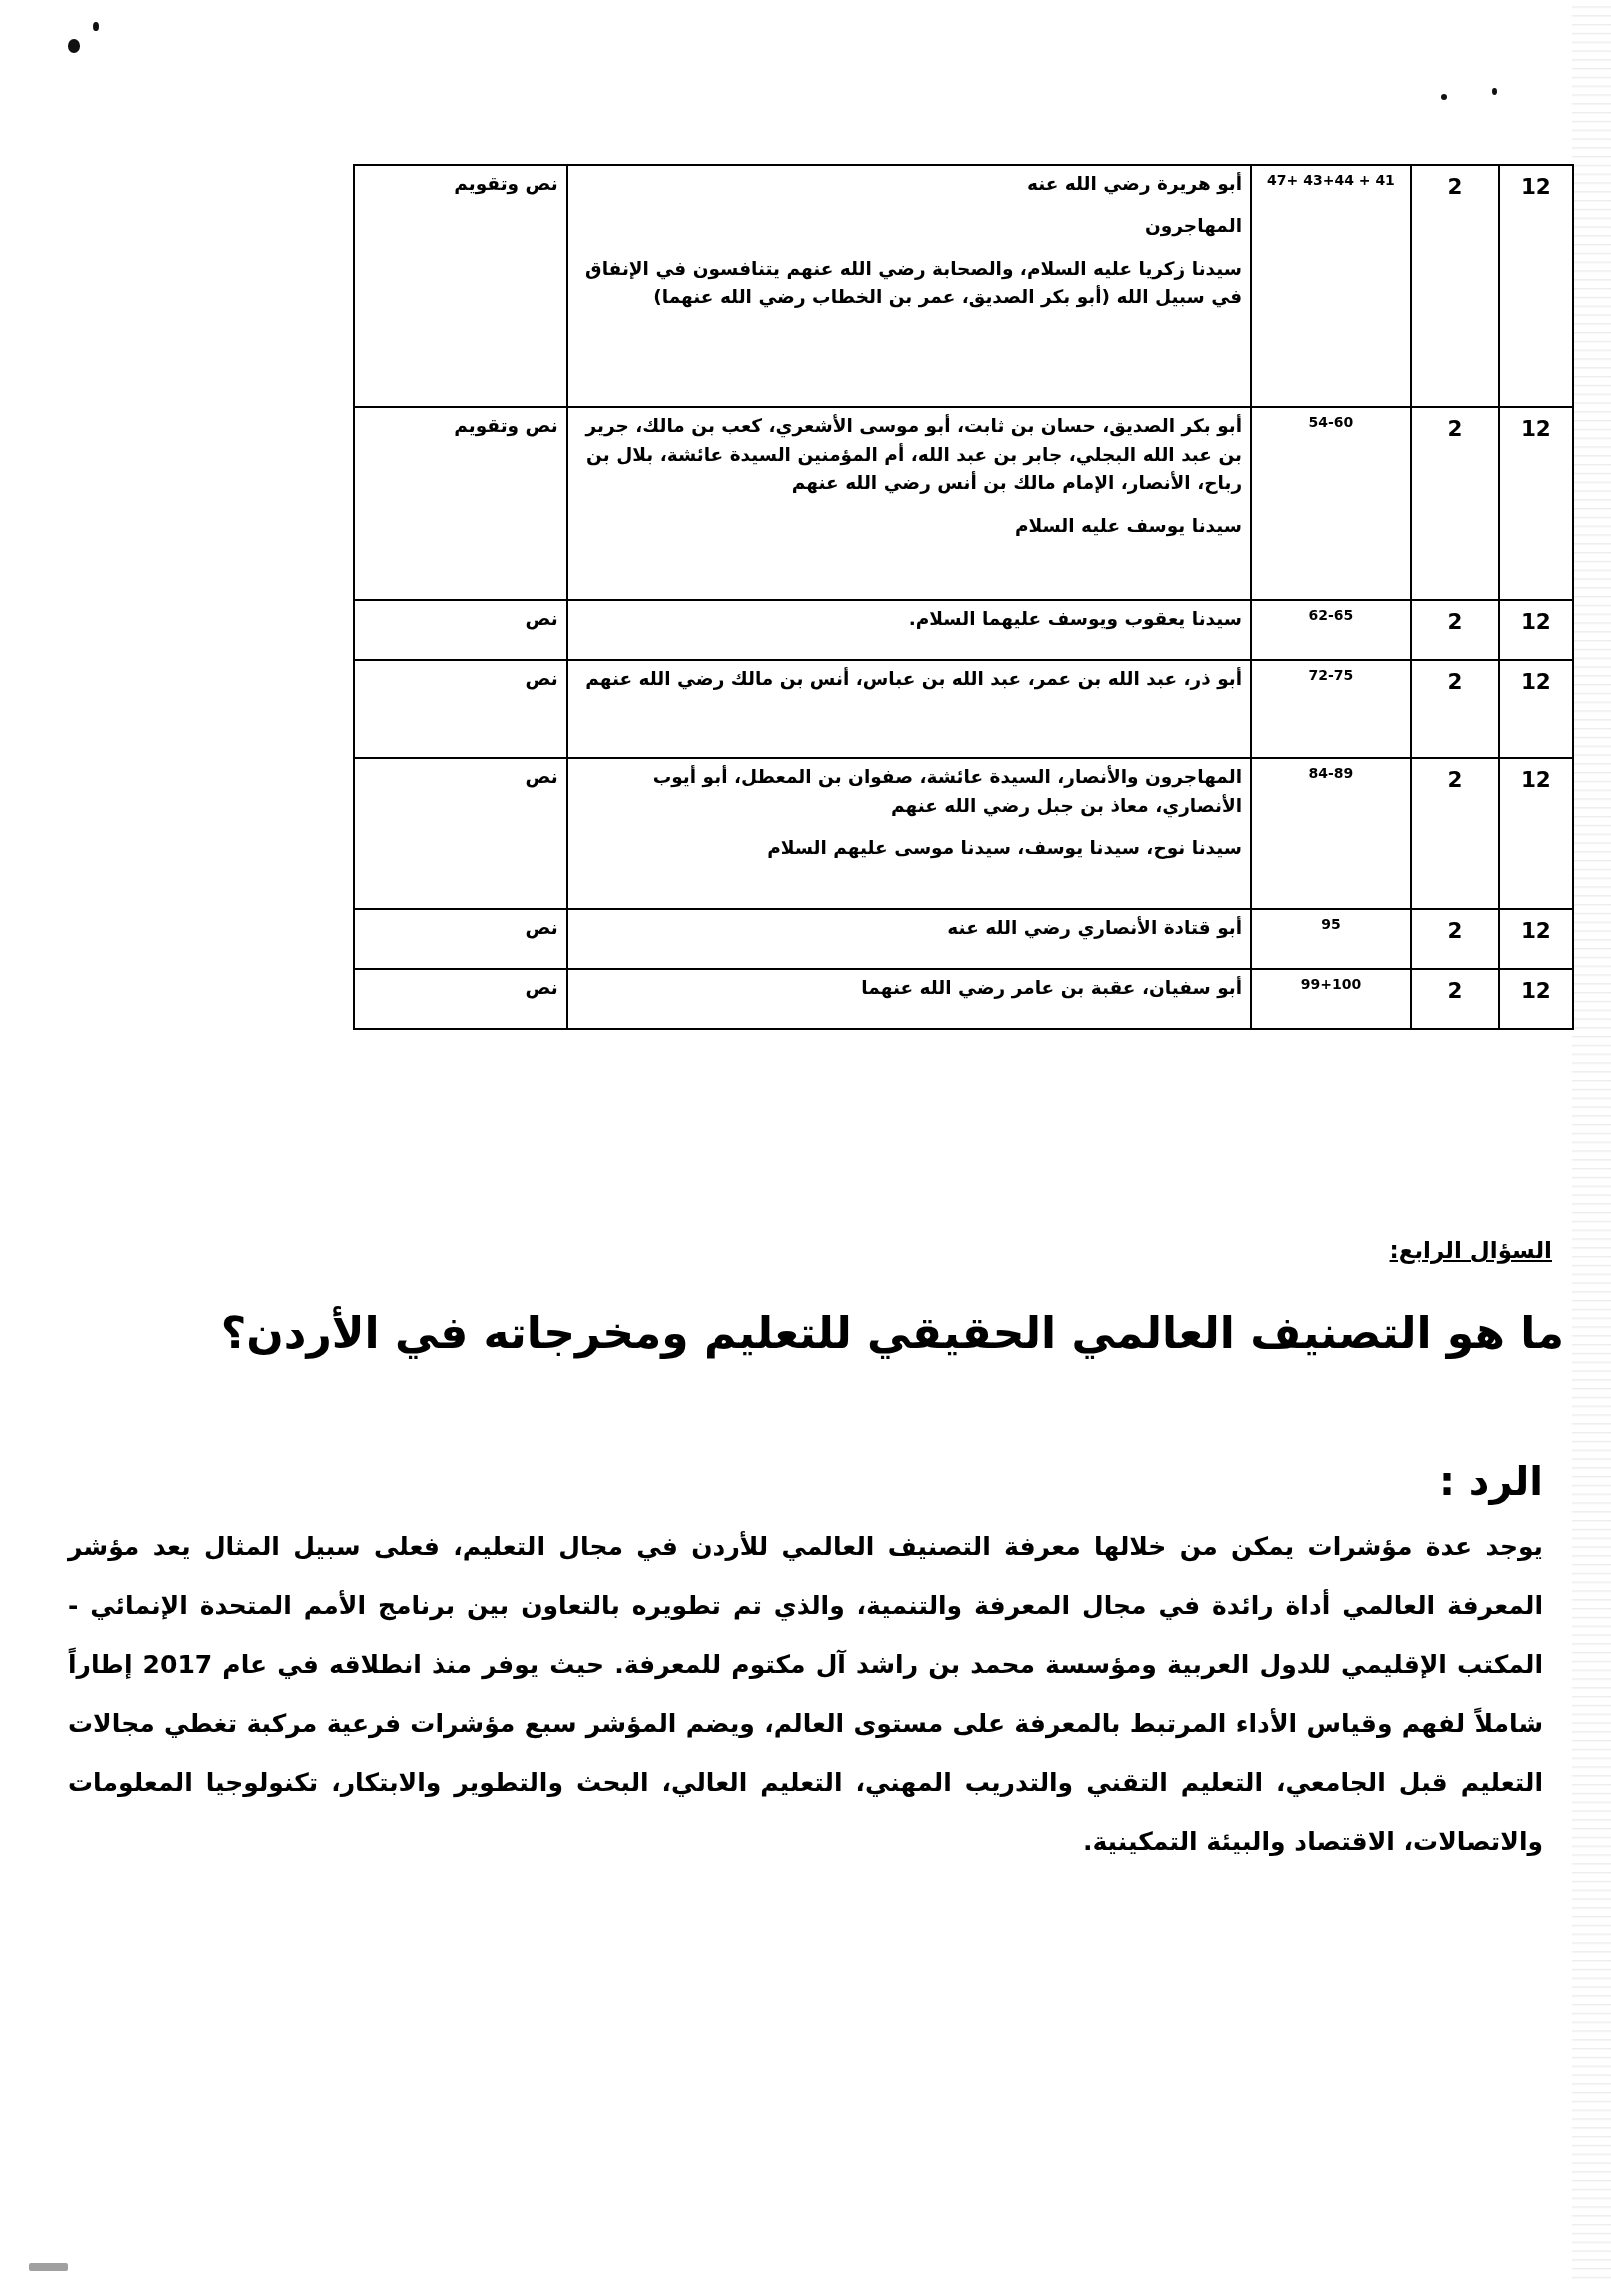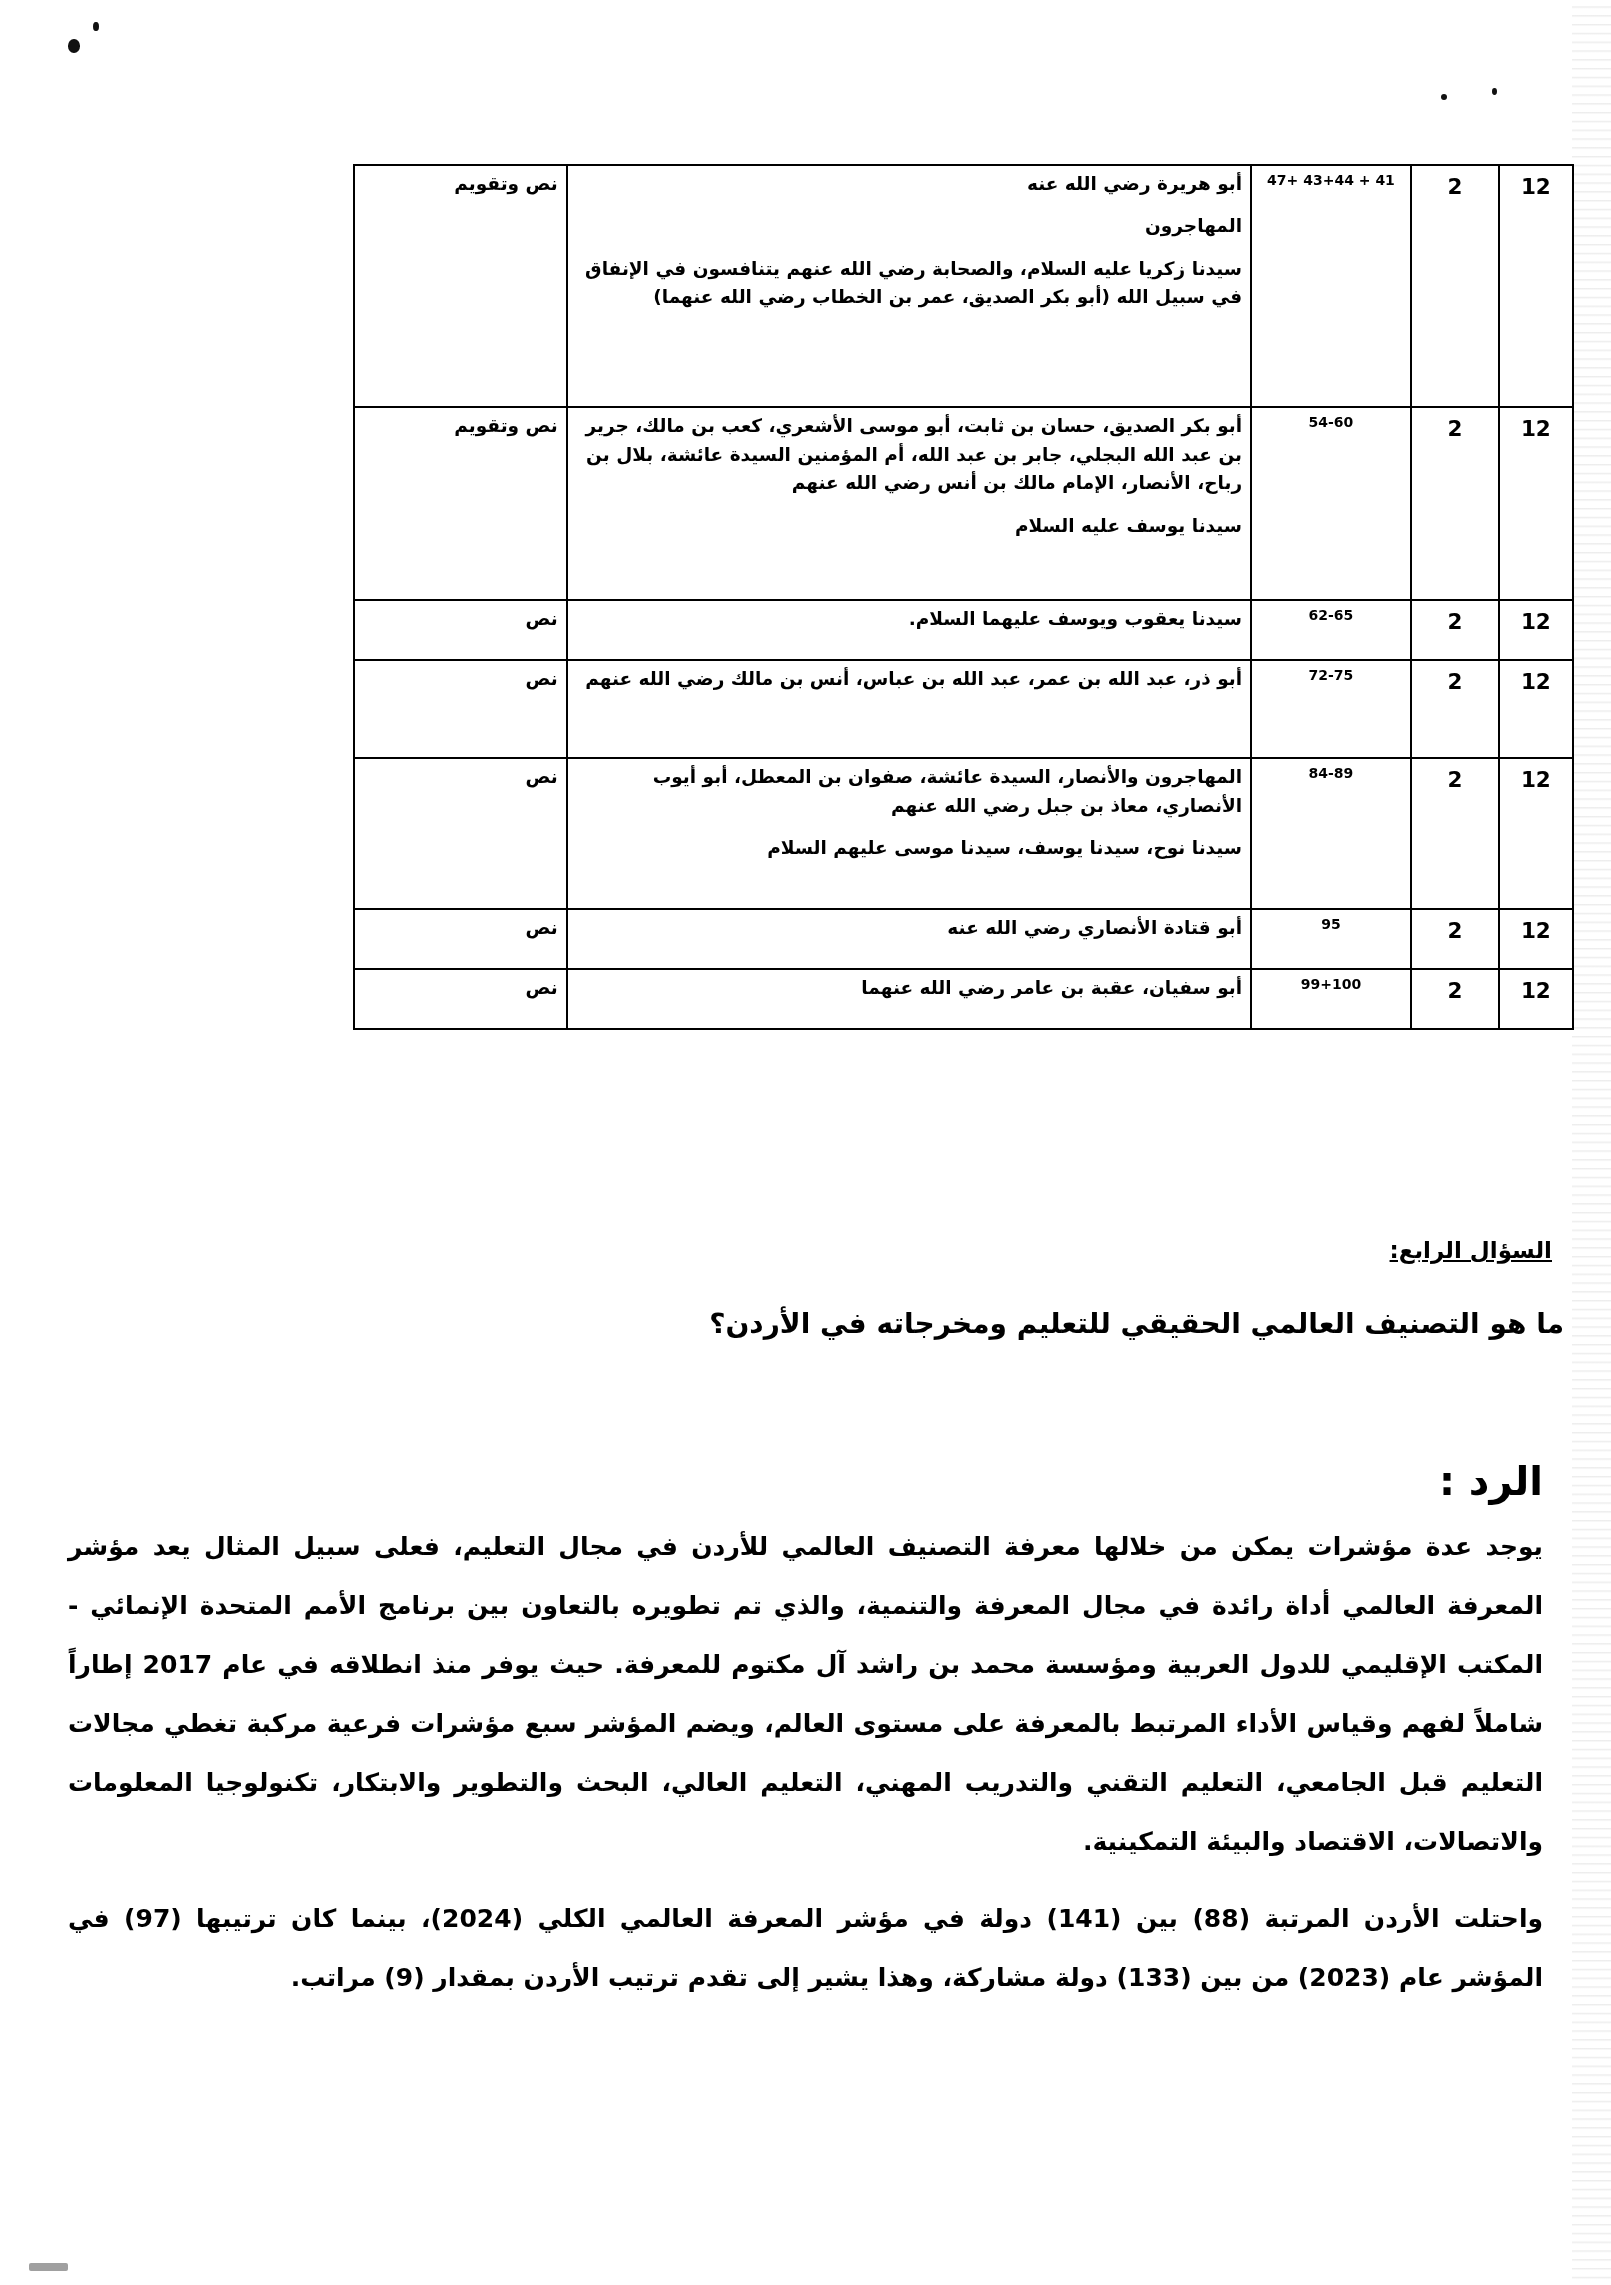--- a/index.html
+++ b/index.html
@@ -67,21 +67,21 @@
       top: 1237px;
       font-size: 23px;
       font-weight: bold;
       text-decoration: underline;
       direction: rtl;
     }
     .q-text {
       position: absolute;
       right: 47px;
       top: 1307px;
-      font-size: 28px;
+      font-size: 44px;
       font-weight: bold;
       direction: rtl;
     }
     .a-heading {
       position: absolute;
       right: 68px;
       top: 1458px;
       font-size: 40px;
       font-weight: bold;
       direction: rtl;
@@ -185,17 +185,16 @@
       </tr>
     </tbody>
   </table>
 
   <div class="q-heading">السؤال الرابع:</div>
   <div class="q-text">ما هو التصنيف العالمي الحقيقي للتعليم ومخرجاته في الأردن؟</div>
 
   <div class="a-heading">الرد :</div>
   <div class="answer">
     <p>يوجد عدة مؤشرات يمكن من خلالها معرفة التصنيف العالمي للأردن في مجال التعليم، فعلى سبيل المثال يعد مؤشر المعرفة العالمي أداة رائدة في مجال المعرفة والتنمية، والذي تم تطويره بالتعاون بين برنامج الأمم المتحدة الإنمائي - المكتب الإقليمي للدول العربية ومؤسسة محمد بن راشد آل مكتوم للمعرفة. حيث يوفر منذ انطلاقه في عام 2017 إطاراً شاملاً لفهم وقياس الأداء المرتبط بالمعرفة على مستوى العالم، ويضم المؤشر سبع مؤشرات فرعية مركبة تغطي مجالات التعليم قبل الجامعي، التعليم التقني والتدريب المهني، التعليم العالي، البحث والتطوير والابتكار، تكنولوجيا المعلومات والاتصالات، الاقتصاد والبيئة التمكينية.</p>
-    <p>واحتلت الأردن المرتبة (88) بين (141) دولة في مؤشر المعرفة العالمي الكلي (2024)، بينما كان ترتيبها (97) في المؤشر عام (2023) من بين (133) دولة مشاركة، وهذا يشير إلى تقدم ترتيب الأردن بمقدار (9) مراتب.</p>
   </div>
 
 </div>
 
 
 </body></html>

